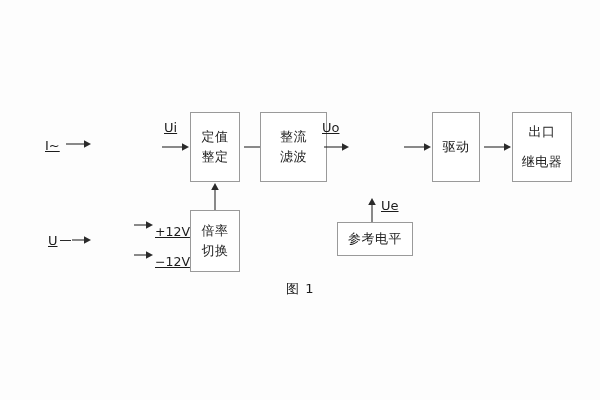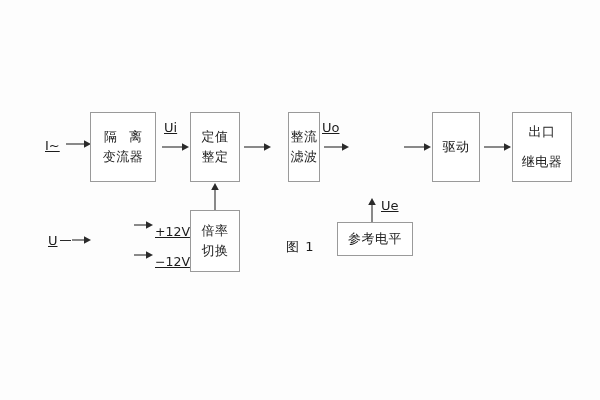--- a/index.html
+++ b/index.html
@@ -58,20 +58,21 @@
   .txt.sm {
     font-size: 12.5px;
     margin-top: 7px;
   }
   .caption {
     position: absolute;
     color: #1c1c1c;
     font-size: 13px;
     white-space: nowrap;
     letter-spacing: 1px;
+    margin-top: 42px;
   }
   
   .conn {
     position: absolute;
     overflow: visible;
   }
   .conn line {
     stroke: #2a2a2a;
     stroke-width: 1.1;
   }
@@ -88,43 +89,39 @@
 
 <div id="canvas">
 
   <div class="txt" style="left:45px; top:139px;">I~</div>
 
   <svg class="conn" style="left:66px; top:138px;" width="26" height="12">
     <line x1="0" y1="6" x2="18" y2="6"></line>
     <polygon points="18,2.2 25,6 18,9.8"></polygon>
   </svg>
 
-  <div class="box wide-sp" style="left:90px; top:112px; width:66px; height:70px;">
-    <span class="ln">隔 离</span>
-    <span class="ln">变流器</span>
-  </div>
 
   <div class="txt" style="left:164px; top:121px;">Ui</div>
 
   <svg class="conn" style="left:162px; top:141px;" width="28" height="12">
     <line x1="0" y1="6" x2="20" y2="6"></line>
     <polygon points="20,2.2 27,6 20,9.8"></polygon>
   </svg>
 
   <div class="box" style="left:190px; top:112px; width:50px; height:70px;">
     <span class="ln">定值</span>
     <span class="ln">整定</span>
   </div>
 
   <svg class="conn" style="left:244px; top:141px;" width="28" height="12">
     <line x1="0" y1="6" x2="20" y2="6"></line>
     <polygon points="20,2.2 27,6 20,9.8"></polygon>
   </svg>
 
-  <div class="box" style="left:288px; top:112px; width:32px; height:70px;">
+  <div class="box" style="left:260px; top:112px; width:67px; height:70px;">
     <span class="ln">整流</span>
     <span class="ln">滤波</span>
   </div>
 
   <div class="txt" style="left:322px; top:121px;">Uo</div>
 
   <svg class="conn" style="left:324px; top:141px;" width="26" height="12">
     <line x1="0" y1="6" x2="18" y2="6"></line>
     <polygon points="18,2.2 25,6 18,9.8"></polygon>
   </svg>

